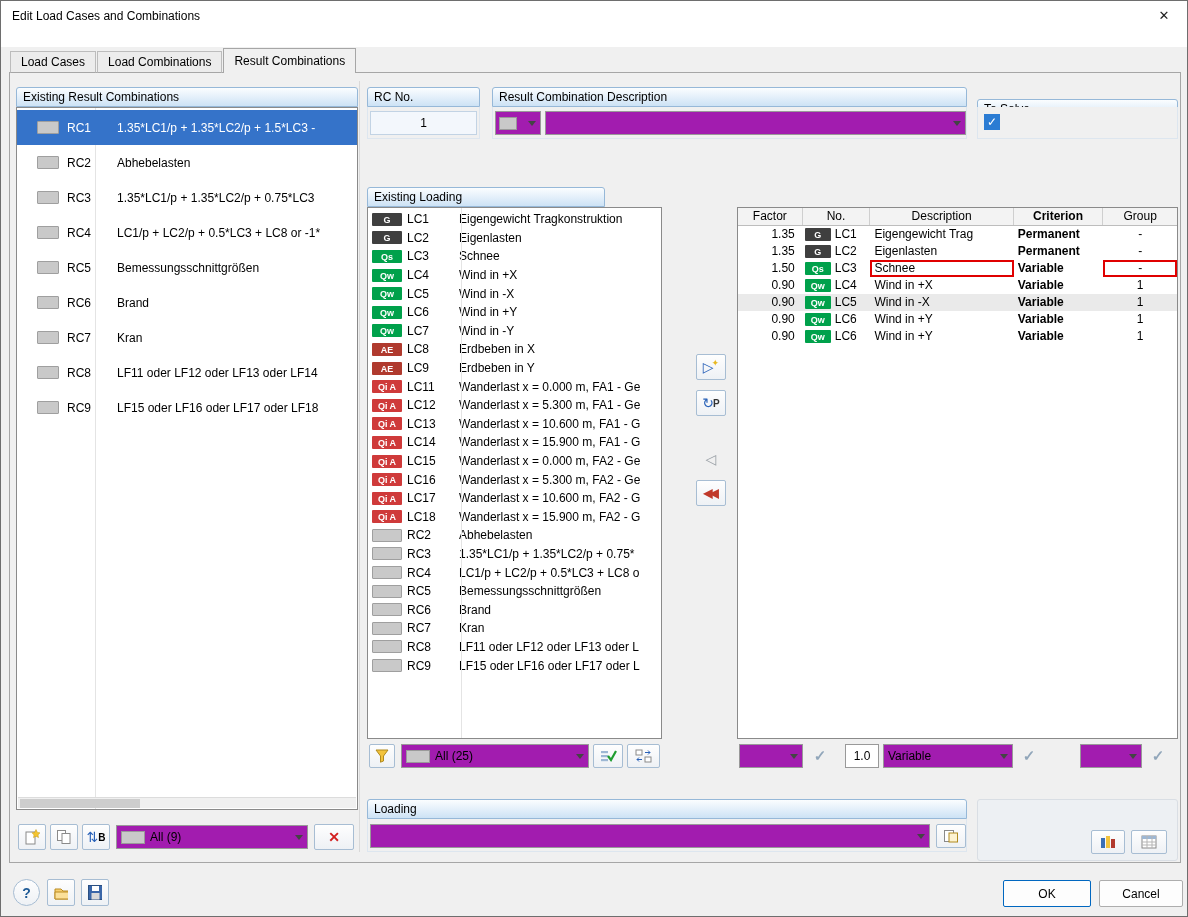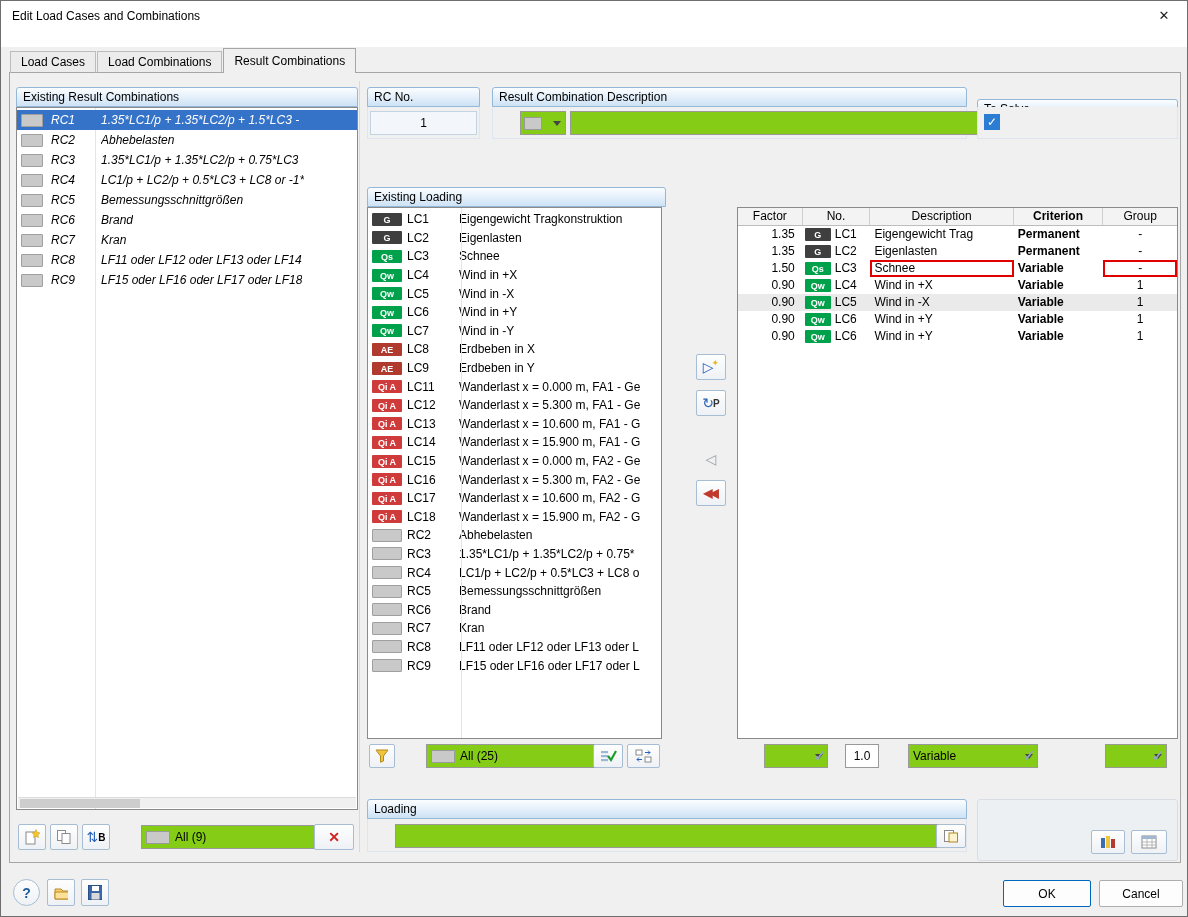--- a/index.html
+++ b/index.html
@@ -25,42 +25,42 @@
     background:linear-gradient(var(--hg1,#fbfdff), var(--hg2,#cde2f5));
     border:1px solid var(--hb,#96b8d8);
     border-radius:3px 3px 0 0;
     font-size:12px; line-height:18px; padding-left:6px; white-space:nowrap; overflow:hidden;
   }
   .pbody { position:absolute; background:#f0f0f0; border:1px solid #dde6ef; border-top:none; }
 
   .list { position:absolute; background:#ffffff; border:1px solid #8a8a8a; overflow:hidden; padding-top:2px; }
   .colsplit { position:absolute; top:0; bottom:0; width:1px; background:#e4e4e4; }
 
-  .rc-row { height:20px; display:flex; align-items:center; padding-left:4px; white-space:nowrap; position:relative;font-style:italic; }
+  .rc-row { height:35px; display:flex; align-items:center; padding-left:20px; white-space:nowrap; position:relative; }
   .rc-row.selected { background:var(--sel,#3573c9); color:#fff; }
   .rc-name { margin-left:8px; width:40px; flex:none; }
   .rc-desc { margin-left:10px; overflow:hidden; }
 
   .lc-row { height:18.6px; display:flex; align-items:center; padding-left:4px; white-space:nowrap; }
   .lc-name { margin-left:5px; width:48px; flex:none; }
   .lc-desc { margin-left:4px; overflow:hidden; flex:1; }
 
   .badge { display:inline-block; height:13px; line-height:13px; font-size:9px; font-weight:700;
            color:#fff; text-align:center; flex:none; border:1px solid transparent; border-radius:1px; }
 
   .hscroll { position:absolute; left:1px; right:1px; bottom:1px; height:11px; background:#f0f0f0; border-top:1px solid #dcdcdc; }
   .hthumb { position:absolute; left:2px; top:1px; width:120px; height:9px; background:#cdcdcd; }
 
   .toolbar { position:absolute; }
   .tbtn { position:absolute; background:linear-gradient(#fefefe,#eef1f5); border:1px solid #a7bdd3; border-radius:2px;
           display:flex; align-items:center; justify-content:center; padding:0; font-size:12px; }
   .tbtn.flat { border-color:transparent; background:transparent; }
 
-  .select { position:absolute; background:#84cc16; border:1px solid #999; height:24px; display:flex; align-items:center;
-            padding:0 18px 0 4px; overflow:hidden; white-space:nowrap;margin-left:25px; }
+  .select { position:absolute; background:#a21caf; border:1px solid #999; height:24px; display:flex; align-items:center;
+            padding:0 18px 0 4px; overflow:hidden; white-space:nowrap; }
   .chev { position:absolute; right:0; top:0; bottom:0; width:16px; display:flex; align-items:center; justify-content:center; }
   .chev::after { content:""; border-left:4px solid transparent; border-right:4px solid transparent; border-top:5px solid #444; }
   .swatch { width:24px; height:13px; background:#c9c9c9; border:1px solid #9a9a9a; flex:none; margin-right:5px; }
 
   .field { position:absolute; background:#fff; border:1px solid #999; height:24px; text-align:center; line-height:22px; }
   .field.tint { background:#f3f7fc; border-color:#c2d3e4; }
 
   .checkbox { position:absolute; width:16px; height:16px; border:1px solid #5a87b8; background:#fff;
               text-align:center; line-height:15px; font-size:12px; color:transparent; }
   .checkbox.checked { background:var(--chk,#2b7cd3); border-color:var(--chk,#2b7cd3); color:#fff; }
@@ -209,21 +209,21 @@
       <span></span>
       <span class="chev"></span>
     </div>
   </div>
 
   <div class="phead" style="left:967px;top:26px;width:201px">To Solve</div>
   <div class="pbody" style="left:967px;top:34px;width:201px;height:32px">
     <span class="checkbox checked" style="left:6px;top:7px">✓</span>
   </div>
 
-  <div class="phead" style="left:357px;top:114px;width:299px">Existing Loading</div>
+  <div class="phead" style="left:357px;top:114px;width:238px">Existing Loading</div>
   <div class="list" style="left:357px;top:134px;width:295px;height:532px">
     <div class="colsplit" style="left:93px"></div>
   <div class="lc-row">
         <span class="badge" style="background: rgb(63, 63, 63); width: 30px;">G</span>
         <span class="lc-name">LC1</span>
         <span class="lc-desc">Eigengewicht Tragkonstruktion</span>
       </div>
       <div class="lc-row">
         <span class="badge" style="background: rgb(63, 63, 63); width: 30px;">G</span>
         <span class="lc-name">LC2</span>

